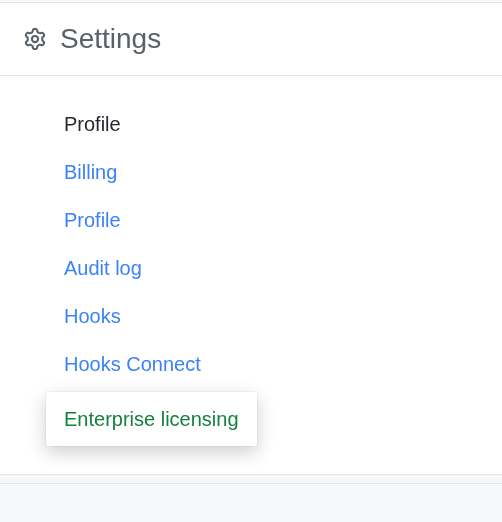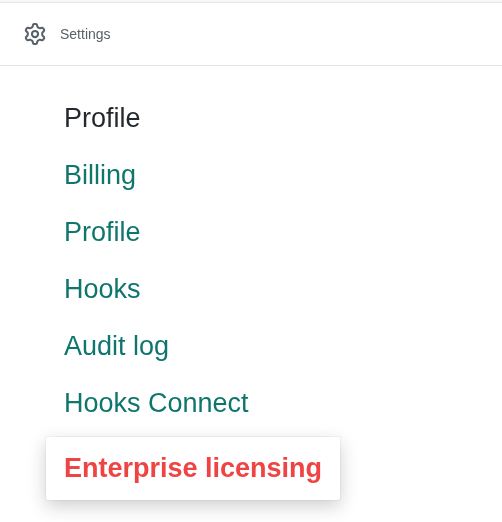--- a/index.html
+++ b/index.html
@@ -31,48 +31,48 @@
       height: 22px;
       margin-right: 14px;
       color: #586069;
       flex-shrink: 0;
     }
     .gear-icon svg {
       display: block;
       fill: currentColor;
     }
     .header-title {
-      font-size: 14px;
+      font-size: 28px;
       font-weight: 400;
       color: #586069;
     }
     .nav {
       padding: 24px 0 28px 64px;
     }
     .nav-item {
       display: block;
-      font-size: 27px;
+      font-size: 20px;
       line-height: 1.3;
       padding: 11px 0;
       text-decoration: none;
       cursor: pointer;
     }
     .nav-item.current {
       color: #24292e;
       font-weight: 400;
       cursor: default;
     }
     .nav-item.link {
-      color: #0f766e;
+      color: #3b82f6;
     }
     .nav-item.highlighted {
       display: inline-block;
       background: #ffffff;
-      color: #ef4444;
-      font-weight: 700;
+      color: #15803d;
+      font-weight: 400;
       padding: 14px 18px;
       margin-left: -18px;
       margin-top: 4px;
       box-shadow: 0 6px 18px rgba(27,31,35,0.22), 0 0 0 1px rgba(27,31,35,0.04);
       border-radius: 2px;
       text-align: right;
     }
     .spacer {
       height: 10px;
       border-top: 1px solid #e1e4e8;
@@ -90,19 +90,19 @@
           <path d="M8 0a8.2 8.2 0 0 1 .701.031C9.444.095 9.99.645 10.16 1.29l.288 1.107c.018.066.079.158.212.224.231.114.454.243.668.386.123.082.233.09.299.071l1.103-.303c.644-.176 1.392.021 1.82.63.27.385.506.792.704 1.218.315.675.111 1.422-.364 1.891l-.814.806c-.049.048-.098.147-.088.294.016.257.016.515 0 .772-.01.147.038.246.088.294l.814.806c.475.469.679 1.216.364 1.891a7.977 7.977 0 0 1-.704 1.217c-.428.61-1.176.807-1.82.63l-1.102-.302c-.067-.019-.177-.011-.3.071a5.909 5.909 0 0 1-.668.386c-.133.066-.194.158-.211.224l-.29 1.106c-.168.646-.715 1.196-1.458 1.26a8.006 8.006 0 0 1-1.402 0c-.743-.064-1.289-.614-1.458-1.26l-.289-1.106c-.018-.066-.079-.158-.212-.224a5.738 5.738 0 0 1-.668-.386c-.123-.082-.233-.09-.299-.071l-1.103.303c-.644.176-1.392-.021-1.82-.63a8.12 8.12 0 0 1-.704-1.218c-.315-.675-.111-1.422.363-1.891l.815-.806c.05-.048.098-.147.088-.294a6.214 6.214 0 0 1 0-.772c.01-.147-.038-.246-.088-.294l-.815-.806C.635 6.045.431 5.298.746 4.623a7.92 7.92 0 0 1 .704-1.217c.428-.61 1.176-.807 1.82-.63l1.102.302c.067.019.177.011.3-.071.214-.143.437-.272.668-.386.133-.066.194-.158.211-.224l.29-1.106C6.009.645 6.556.095 7.299.03 7.53.01 7.764 0 8 0Zm-.571 1.525c-.036.003-.108.036-.137.146l-.289 1.105c-.147.561-.549.967-.998 1.189-.173.086-.34.183-.5.29-.417.278-.97.423-1.529.27l-1.103-.303c-.109-.03-.175.016-.195.045-.22.312-.412.644-.573.99-.014.031-.021.11.059.19l.815.806c.411.406.562.957.53 1.456a4.709 4.709 0 0 0 0 .582c.032.499-.119 1.05-.53 1.456l-.815.806c-.081.08-.073.159-.059.19.162.346.353.677.573.989.02.03.085.076.195.046l1.102-.303c.56-.153 1.113-.008 1.53.27.161.107.328.204.501.29.447.222.85.629.997 1.189l.289 1.105c.029.109.101.143.137.146a6.6 6.6 0 0 0 1.142 0c.036-.003.108-.036.137-.146l.289-1.105c.147-.561.549-.967.998-1.189.173-.086.34-.183.5-.29.417-.278.97-.423 1.529-.27l1.103.303c.109.029.175-.016.195-.045.22-.313.411-.644.573-.99.014-.031.021-.11-.059-.19l-.815-.806c-.411-.406-.562-.957-.53-1.456a4.709 4.709 0 0 0 0-.582c-.032-.499.119-1.05.53-1.456l.815-.806c.081-.08.073-.159.059-.19a6.464 6.464 0 0 0-.573-.989c-.02-.03-.085-.076-.195-.046l-1.102.303c-.56.153-1.113.008-1.53-.27a4.44 4.44 0 0 0-.501-.29c-.447-.222-.85-.629-.997-1.189l-.289-1.105c-.029-.11-.101-.143-.137-.146a6.6 6.6 0 0 0-1.142 0ZM11 8a3 3 0 1 1-6 0 3 3 0 0 1 6 0ZM9.5 8a1.5 1.5 0 1 0-3.001.001A1.5 1.5 0 0 0 9.5 8Z"></path>
         </svg>
     </span>
     <span class="header-title">Settings</span>
   </div>
 
   <nav class="nav">
     <span class="nav-item current">Profile</span>
     <a class="nav-item link">Billing</a>
     <a class="nav-item link">Profile</a>
+    <a class="nav-item link">Audit log</a>
     <a class="nav-item link">Hooks</a>
-    <a class="nav-item link">Audit log</a>
     <a class="nav-item link">Hooks Connect</a>
     <a class="nav-item highlighted">Enterprise licensing</a>
   </nav>
 </div>
 <div class="spacer"></div>
 
 </body></html>

